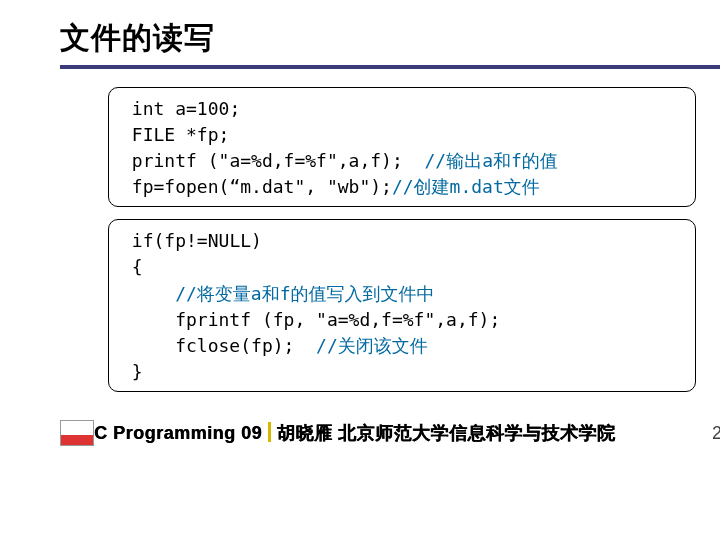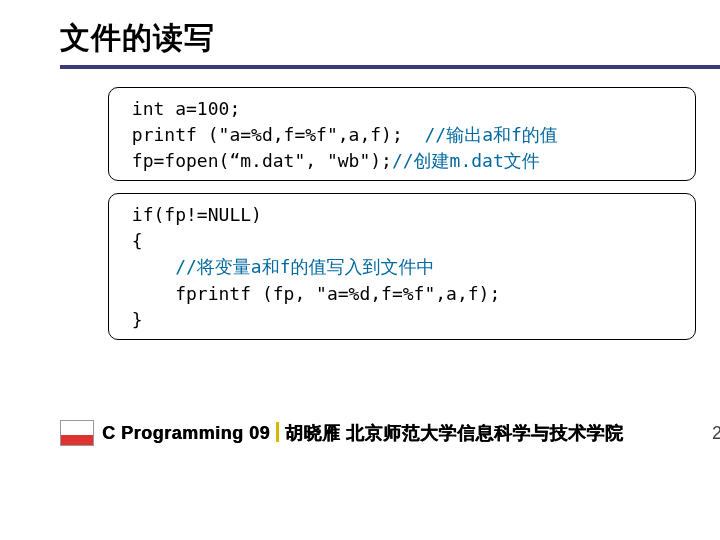--- a/index.html
+++ b/index.html
@@ -39,21 +39,20 @@
     color: #000;
   }
   .codebox .line { white-space: pre-wrap; }
   .comment { color: #0369a1; }
   .footer {
     position: absolute;
     left: 24px;
     bottom: 14px;
     display: flex;
     align-items: center;
-    gap: 8px;
   }
   .logo {
     width: 34px;
     height: 26px;
     border: 1px solid #999;
     background: linear-gradient(#fff 60%, #d33 60%);
     position: relative;
   }
   .footer-text {
     font-family: "SimHei", "黑体", sans-serif;
@@ -82,29 +81,31 @@
 </style>
 </head>
 <body>
 
 <div class="slide">
 
   <div class="title">文件的读写</div>
 
   <div class="codebox">
     <div class="line"> int a=100;</div>
+    <div class="line"> FILE *fp;</div>
     <div class="line"><span> printf ("a=%d,f=%f",a,f);  </span><span class="comment">//输出a和f的值</span></div>
     <div class="line"><span> fp=fopen(“m.dat", "wb");</span><span class="comment">//创建m.dat文件</span></div>
   </div>
 
   <div class="codebox">
     <div class="line"> if(fp!=NULL)</div>
     <div class="line"> {</div>
     <div class="line comment">     //将变量a和f的值写入到文件中</div>
     <div class="line">     fprintf (fp, "a=%d,f=%f",a,f);</div>
+    <div class="line"><span>     fclose(fp);  </span><span class="comment">//关闭该文件</span></div>
     <div class="line"> }</div>
   </div>
 
   <div class="footer">
     <div class="logo"></div>
     <div class="footer-text">
       <span>C Programming 09</span><span class="divider"></span><span>胡晓雁 北京师范大学信息科学与技术学院</span>
     </div>
   </div>
 

